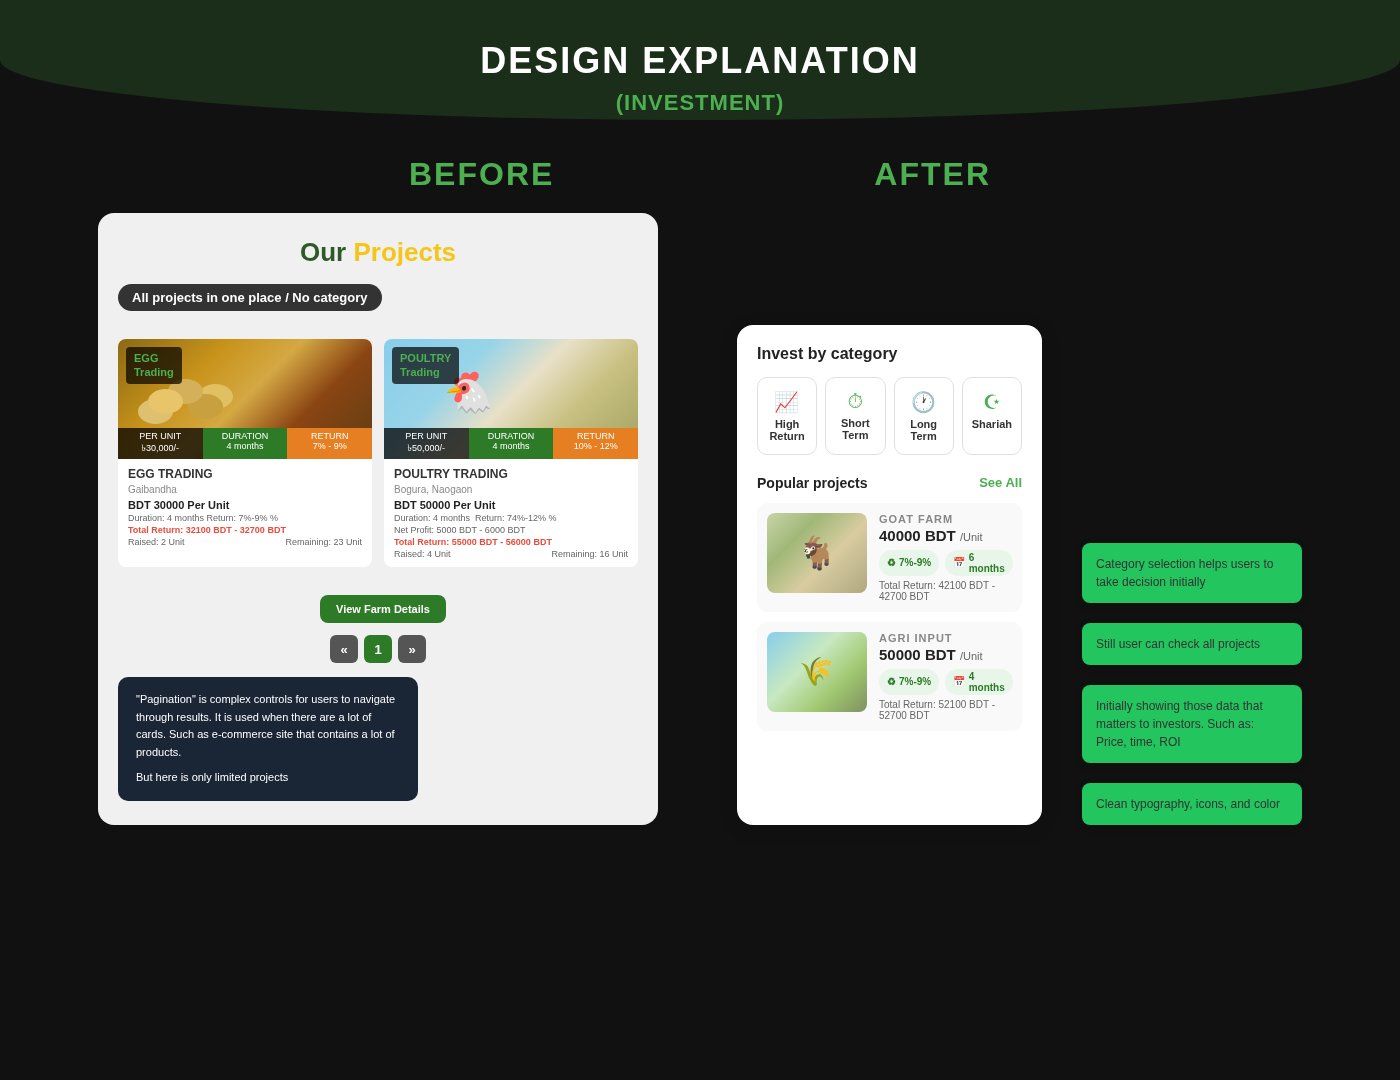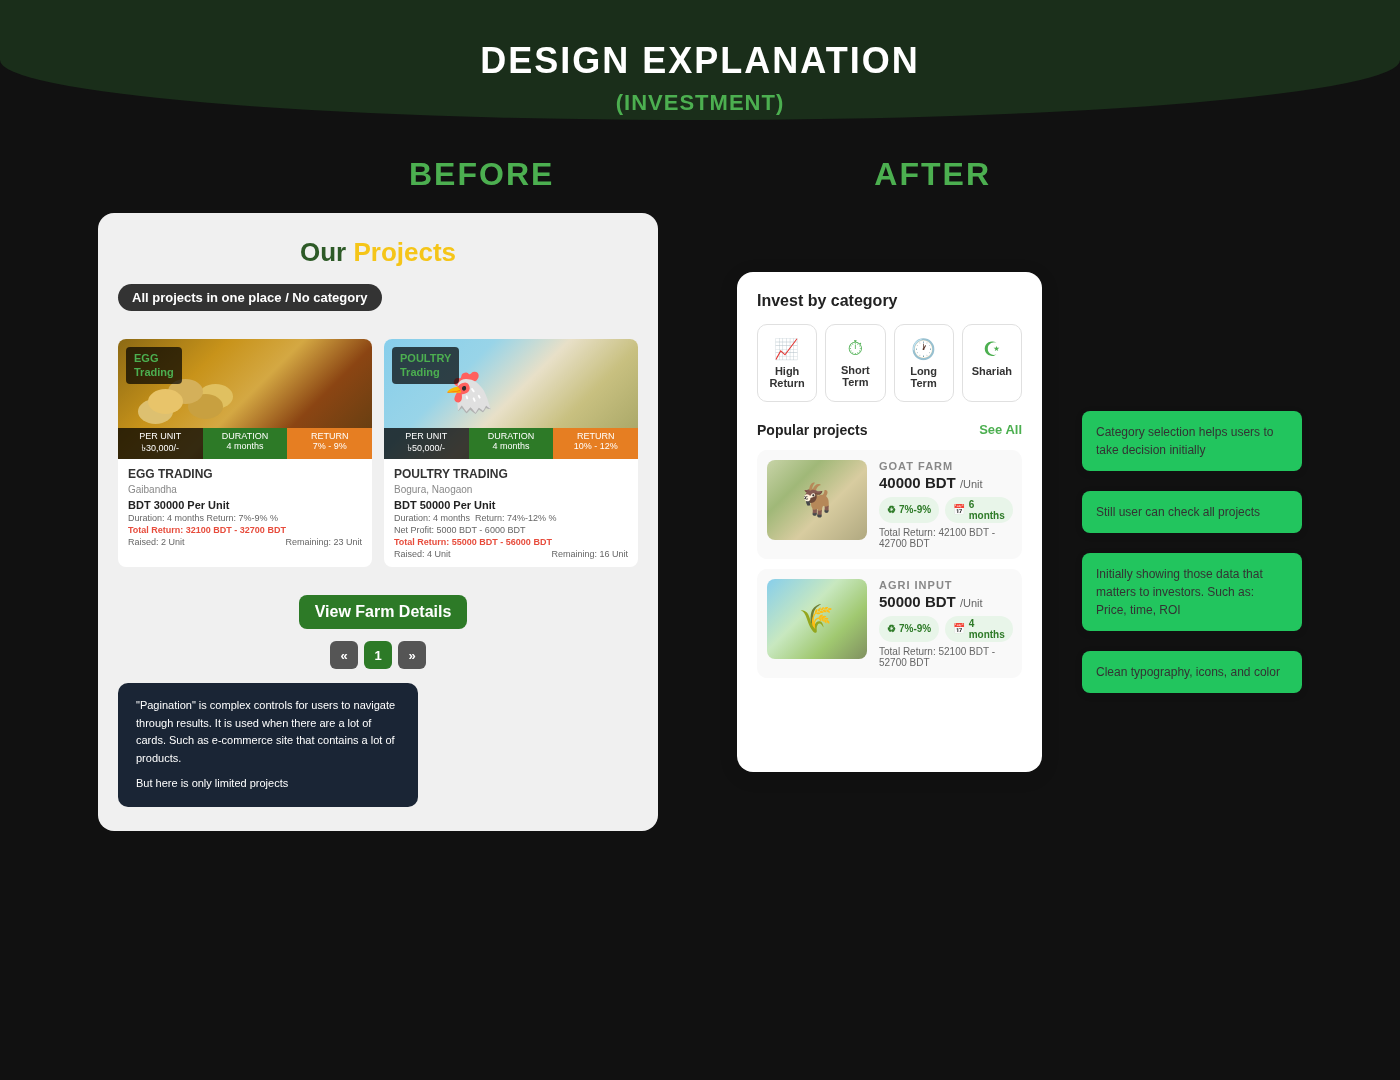--- a/index.html
+++ b/index.html
@@ -58,21 +58,21 @@
       font-size: 32px;
       font-weight: 900;
       color: #4caf50;
       letter-spacing: 2px;
     }
 
     
     .main-area {
       display: flex;
       gap: 40px;
-      align-items: center;
+      align-items: flex-end;
       justify-content: center;
     }
 
     
     .before-panel {
       background: #f0f0f0;
       border-radius: 16px;
       padding: 24px 20px;
       width: 560px;
       min-height: 600px;
@@ -219,21 +219,21 @@
       justify-content: space-between;
     }
 
     
     .view-farm-btn {
       background: #2d7a27;
       color: #fff;
       border: none;
       border-radius: 8px;
       padding: 8px 16px;
-      font-size: 16px;
+      font-size: 11px;
       font-weight: 600;
       cursor: pointer;
       display: block;
       margin: 8px auto 0;
     }
 
     
     .pagination {
       display: flex;
       justify-content: center;

